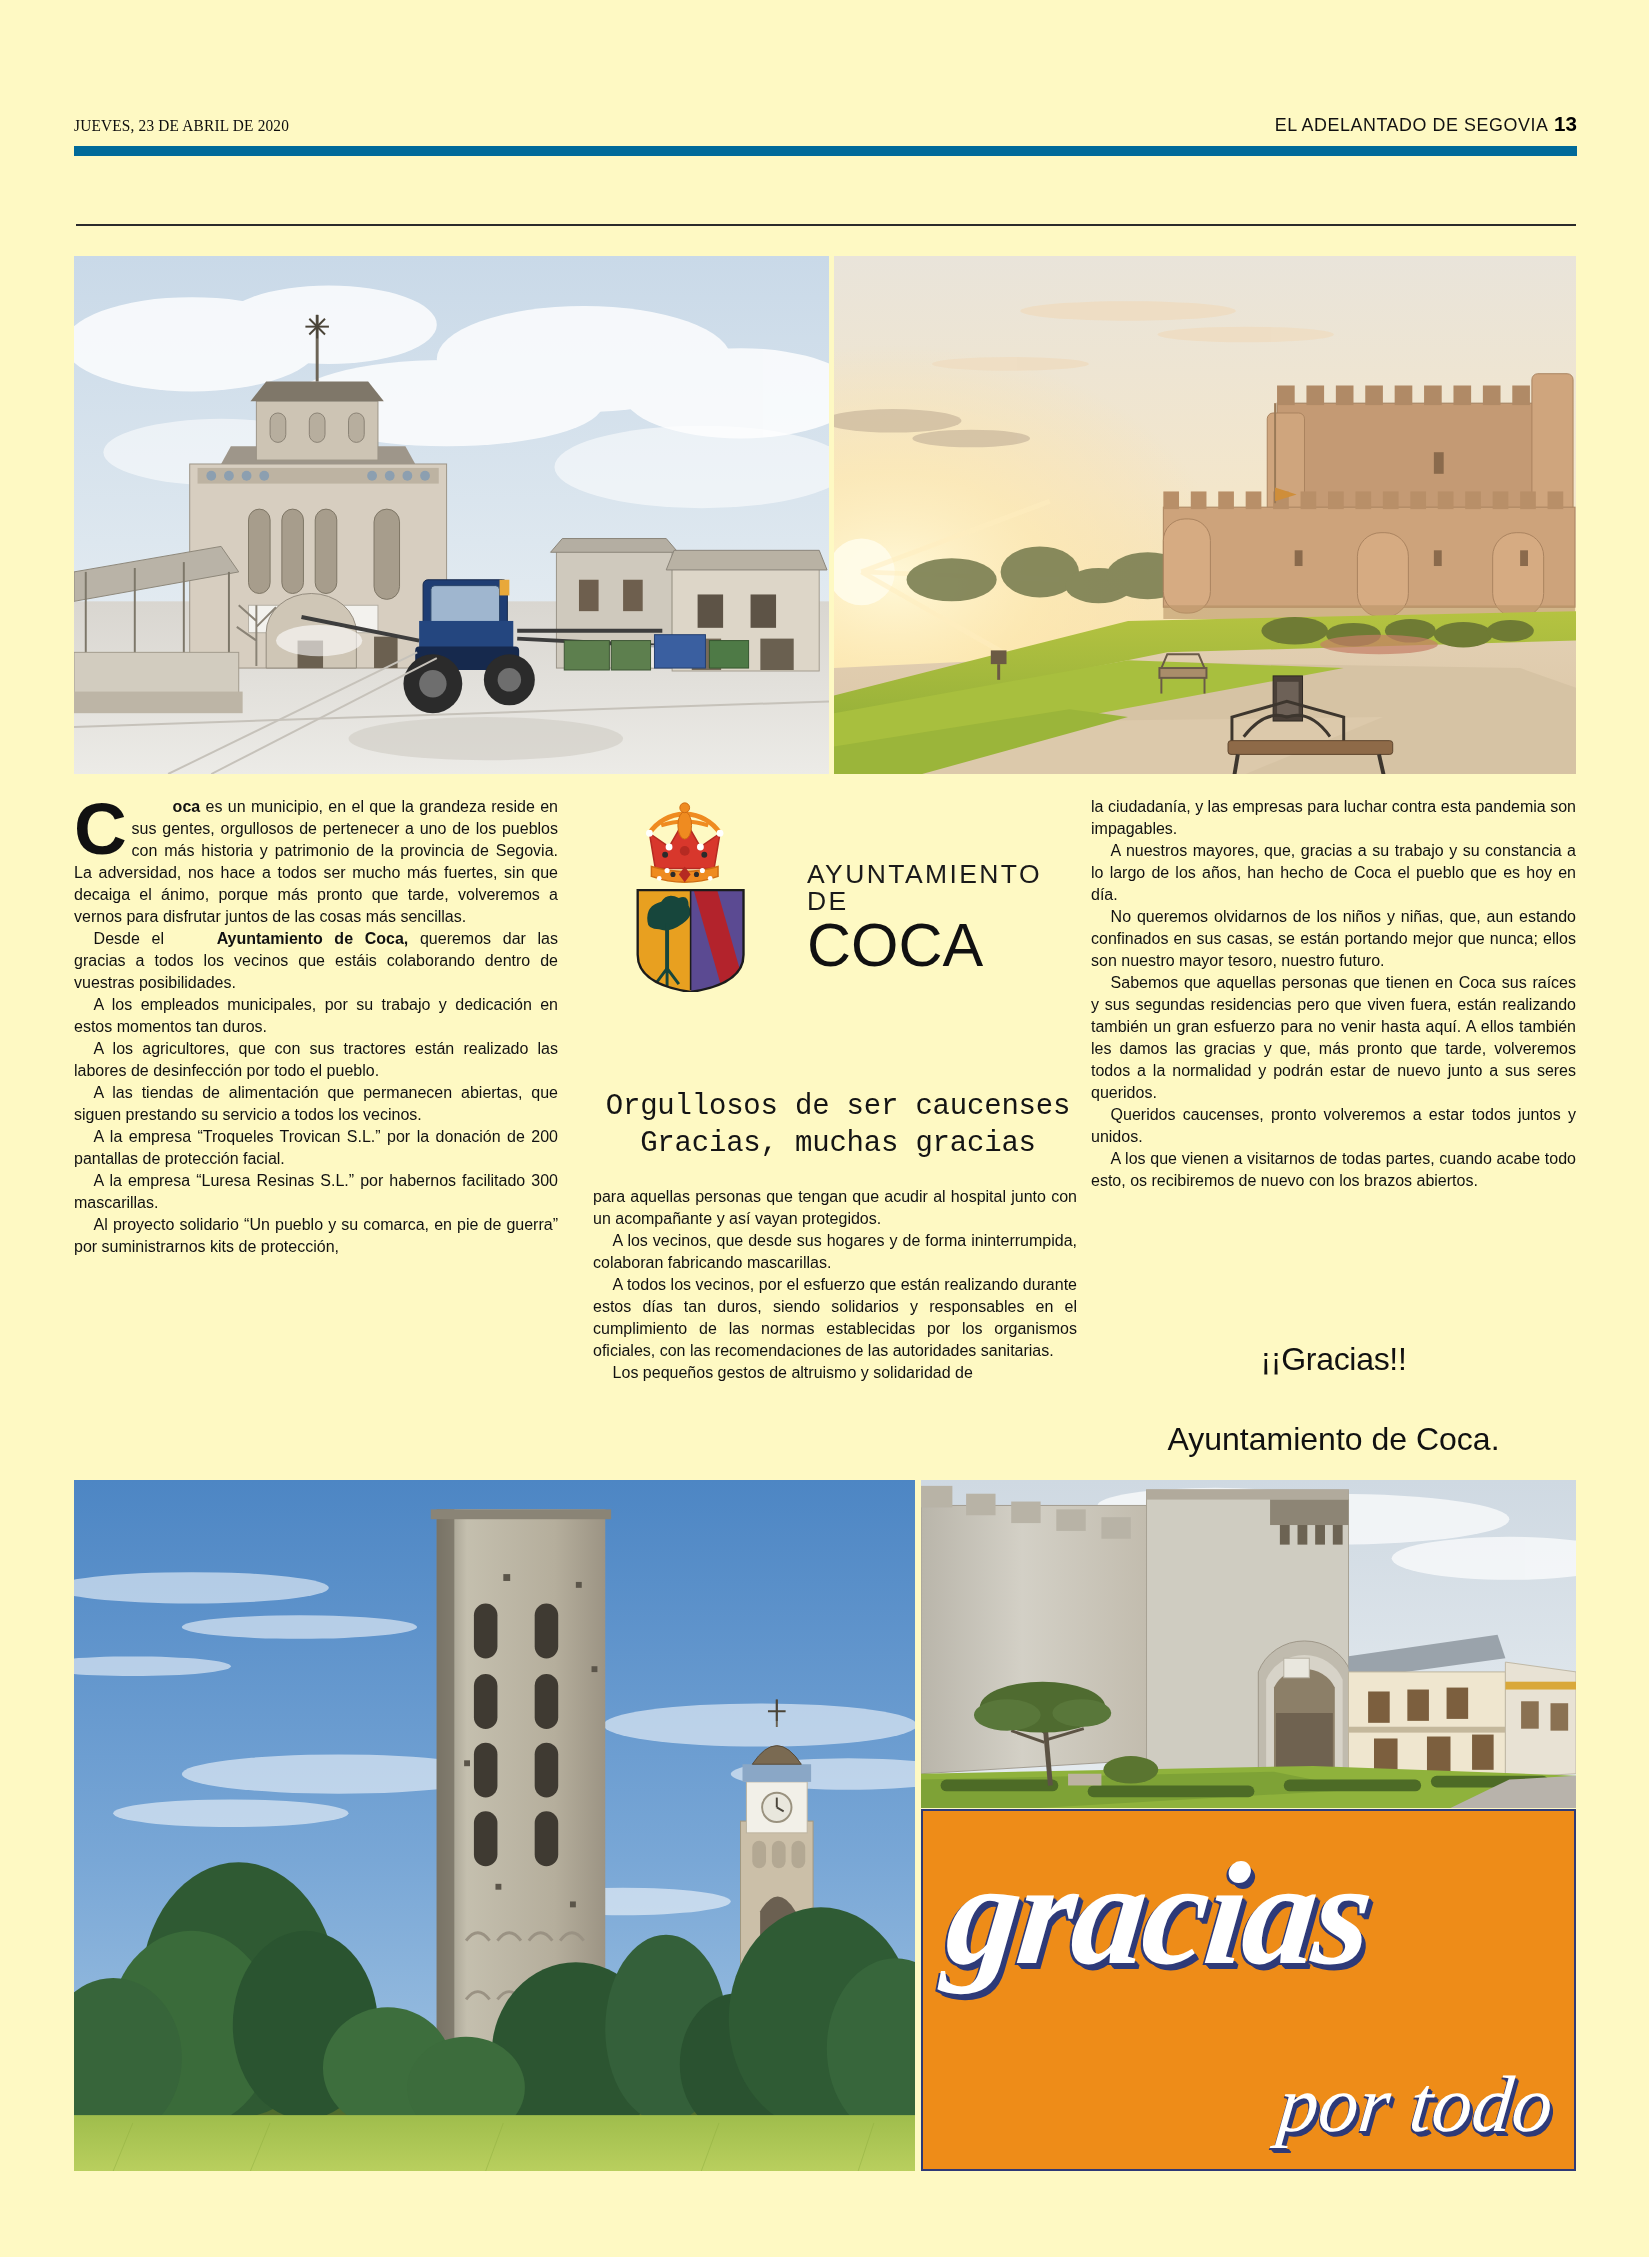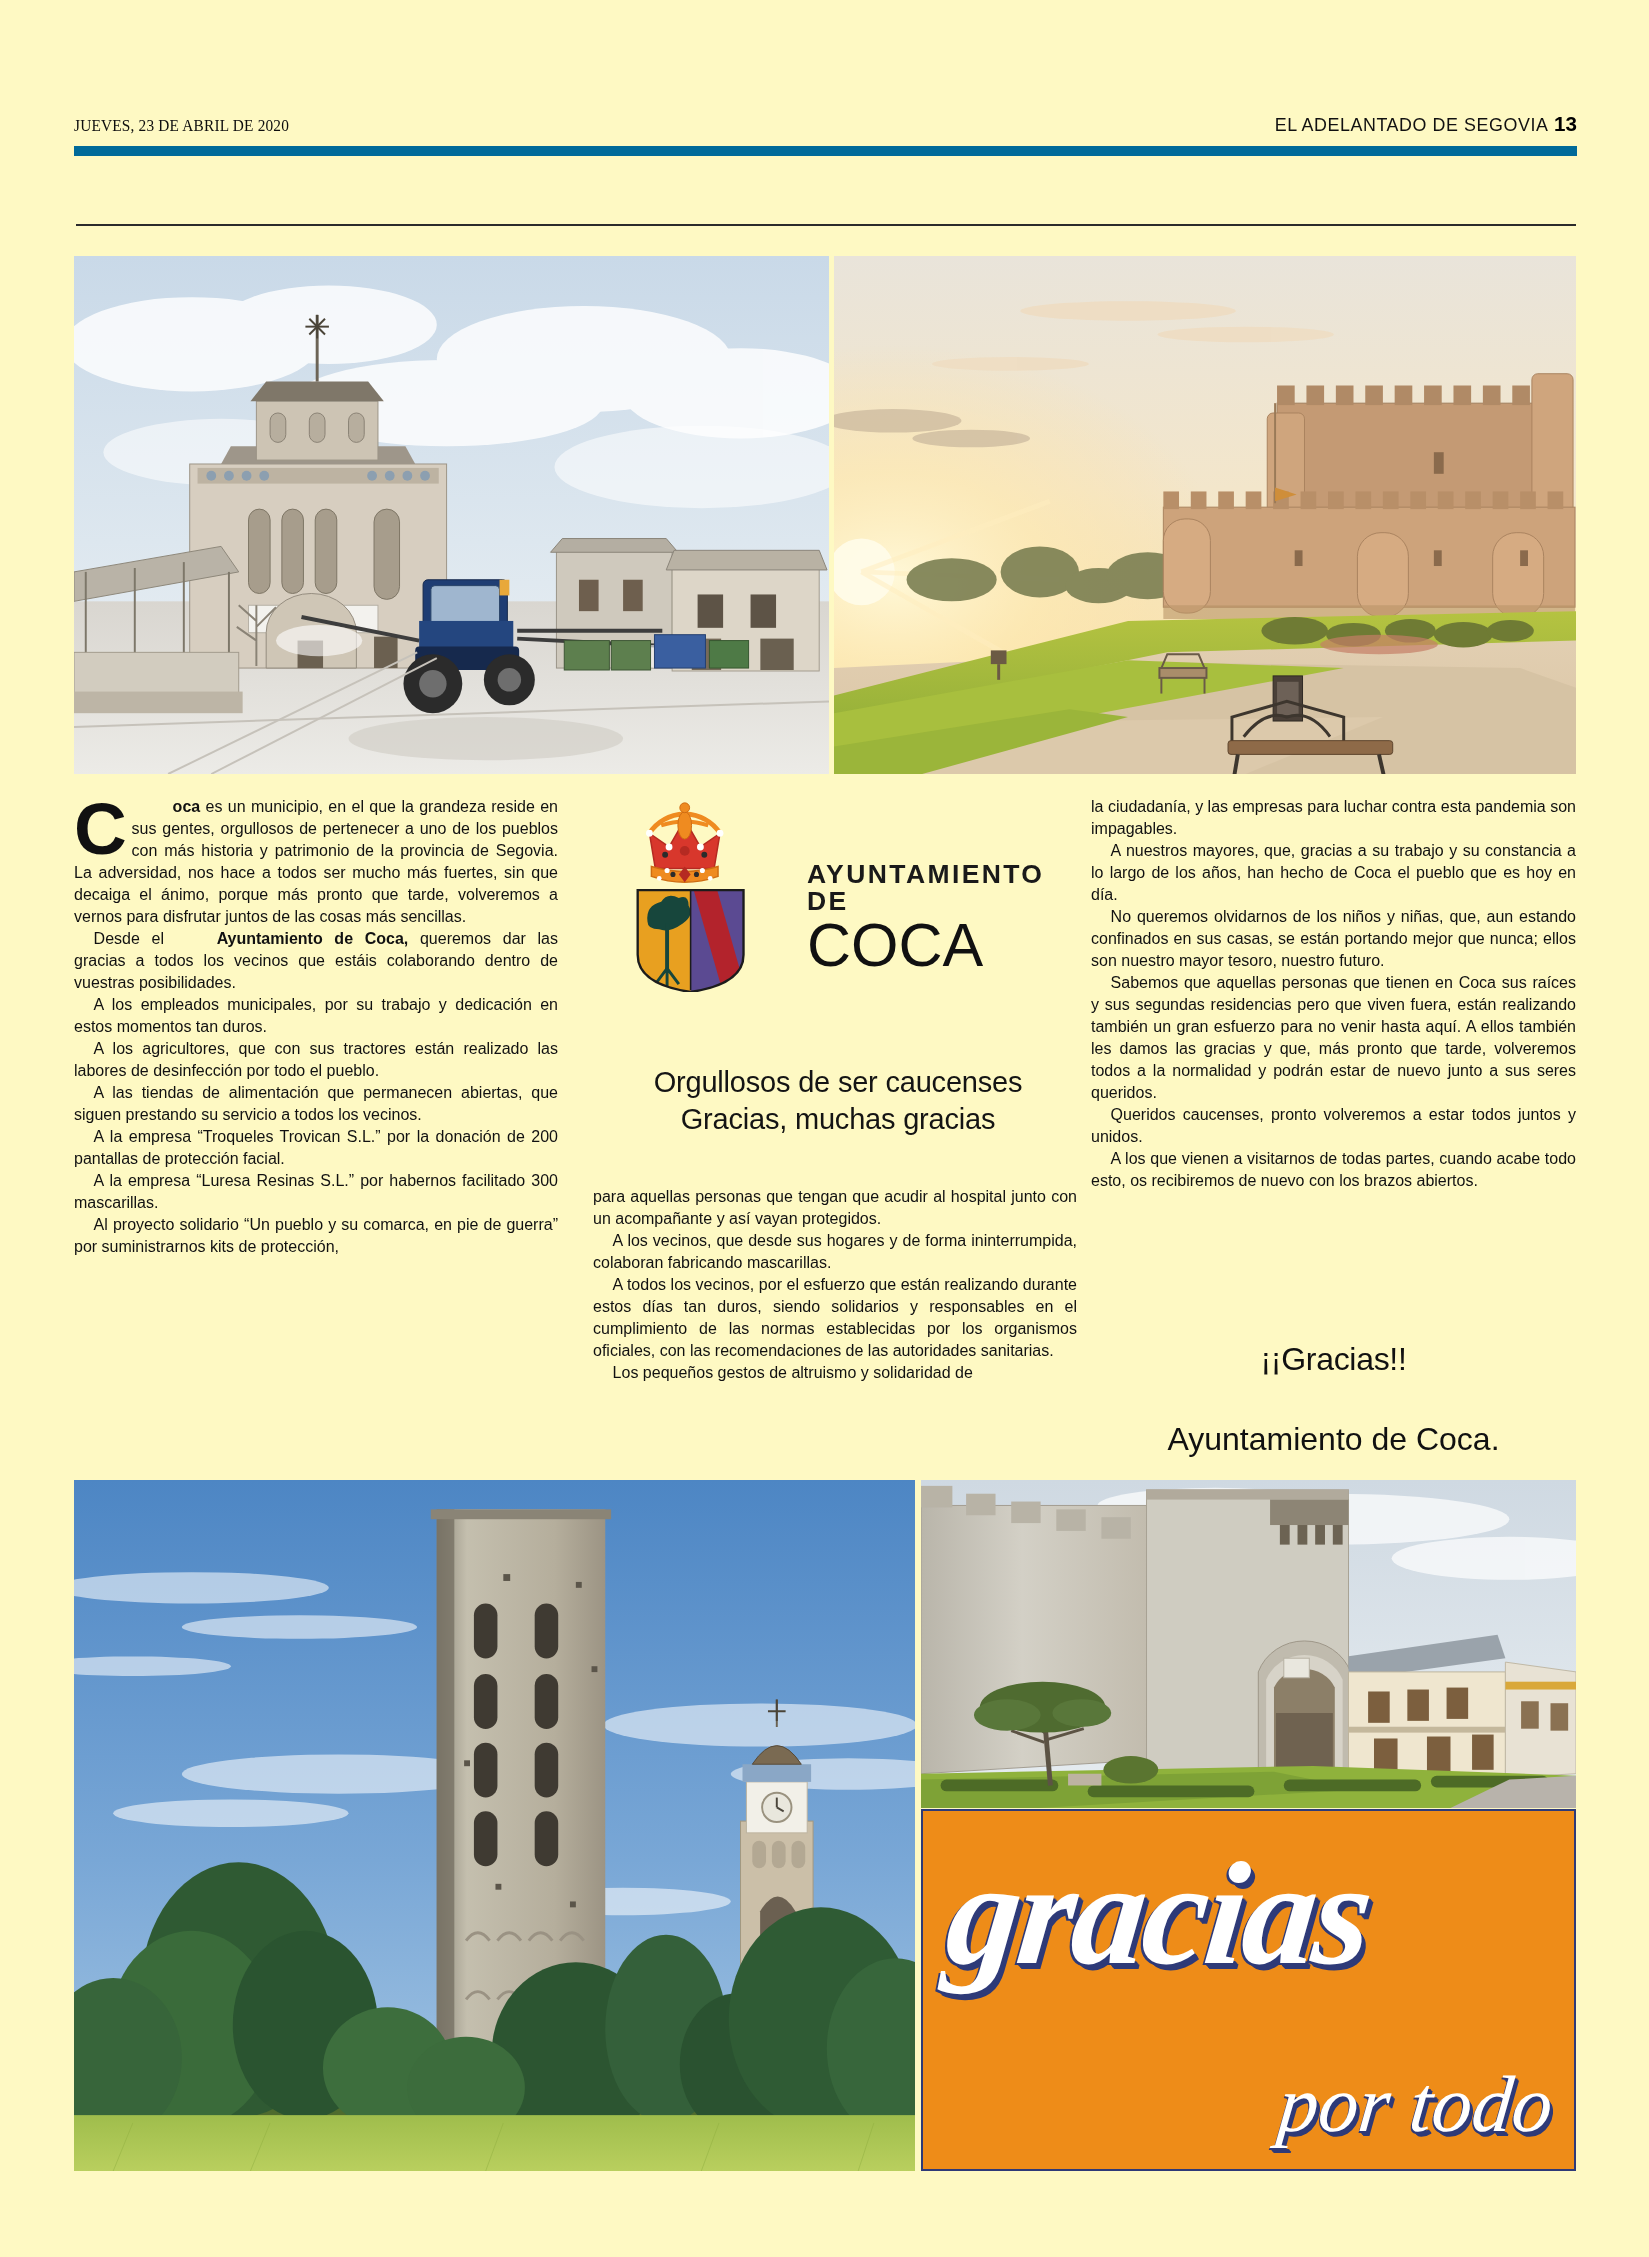--- a/index.html
+++ b/index.html
@@ -142,43 +142,44 @@
   .crest-svg { display: block; }
   .logo-text {
     position: absolute;
     left: 214px;
     top: 65px;
   }
   .logo-line1 {
     font-size: 26.5px;
     letter-spacing: 2.4px;
     color: #1a1a1a;
-    font-weight: 700;
+    font-weight: 400;
     line-height: 1;
   }
   .logo-line2 {
     font-size: 61px;
     letter-spacing: 0px;
     color: #111;
     font-weight: 400;
     line-height: 0.98;
     margin-top: 2px;
   }
 
   .headline {
     position: absolute;
     left: 593px;
-    top: 1064px;
+    top: 1088px;
     width: 490px;
     text-align: center;
     font-size: 29px;
     line-height: 37px;
     font-weight: 300;
     color: #141414;
     letter-spacing: -0.2px;
+    font-family: Liberation Mono, monospace;
   }
 
   
   .closing {
     position: absolute;
     left: 1091px;
     top: 1341px;
     width: 485px;
     text-align: center;
   }

